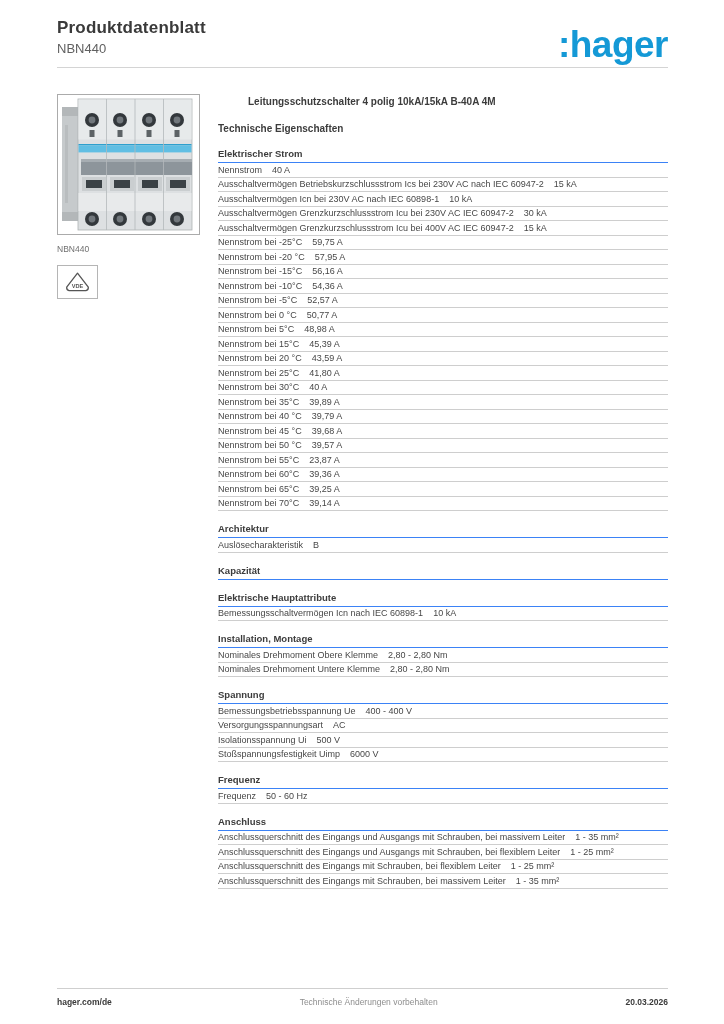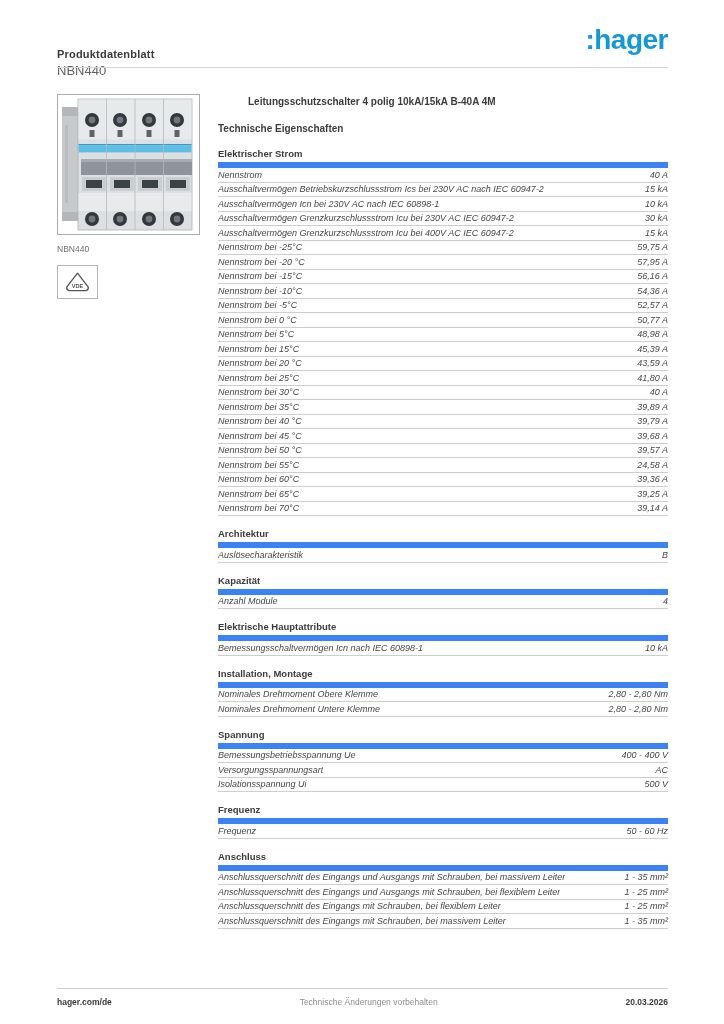--- a/index.html
+++ b/index.html
@@ -3,45 +3,45 @@
 <meta charset="utf-8">
 <style>
   * { margin:0; padding:0; box-sizing:border-box; }
   html,body { background:#ffffff; }
   .page {
     position:relative; width:724px; height:1024px; background:#ffffff;
     font-family:"Liberation Sans", sans-serif; color:#3d3d3d; overflow:hidden;
   }
   
   .header { position:absolute; left:57px; top:18px; right:56px; height:46px; }
-  .page-title { font-size:11px; font-weight:bold; color:#3a3a3a; letter-spacing:0.2px;margin-top:30px; }
+  .page-title { font-size:17px; font-weight:bold; color:#3a3a3a; letter-spacing:0.2px; }
   .page-subtitle { font-size:13px; color:#606060; margin-top:3px; }
-  .logo { position:absolute; right:0; top:6px; font-size:28px; font-weight:bold;
+  .logo { position:absolute; right:0; top:6px; font-size:37px; font-weight:bold;
           color:#1499d6; letter-spacing:-0.5px; }
   .header-rule { position:absolute; left:57px; right:56px; top:67px; height:1px; background:#d4d4d4; }
 
   
   .left-col { position:absolute; left:57px; top:94px; width:143px; }
   .img-box { width:143px; height:141px; border:1px solid #ababab; background:#fff;
              display:flex; align-items:center; justify-content:center; }
   .img-caption { margin-top:9px; font-size:8.5px; color:#6f6f6f; }
   .cert-box { margin-top:11px; width:41px; height:34px; border:1px solid #b5b5b5;
               display:flex; align-items:center; justify-content:center; background:#fff; }
 
   
   .right-col { position:absolute; left:218px; top:96px; width:450px; }
   .prod-title { font-size:10px; font-weight:bold; color:#3c3c3c;padding-left:30px; }
   .tech-title { font-size:10px; font-weight:bold; color:#3c3c3c; margin-top:16px; }
   .groups { margin-top:14px; }
   .group { margin-top:12px; }
   .group:first-child { margin-top:0; }
   .group-title { font-size:9.5px; font-weight:bold; color:#3c3c3c;
-                 padding-bottom:3px; border-bottom:6px solid #3b82f6; }
-  .row { display:flex; justify-content:space-between; align-items:center;
-         height:14.5px; border-bottom:1px solid #cecece; font-size:9px; color:#474747;font-style:italic; }
+                 padding-bottom:3px; border-bottom:1px solid #3b82f6; }
+  .row { display:flex; align-items:center;
+         height:14.5px; border-bottom:1px solid #cecece; font-size:9px; color:#474747; }
   .row .label { white-space:nowrap; overflow:hidden; }
   .row .value { white-space:nowrap; padding-left:10px; text-align:right; }
 
   
   .footer-rule { position:absolute; left:57px; right:56px; top:988px; height:1px; background:#cfcfcf; }
   .footer { position:absolute; left:57px; right:56px; top:997px;
             display:flex; justify-content:space-between; align-items:baseline; font-size:8.5px; }
   .footer .f-left  { font-weight:bold; color:#3a3a3a; }
   .footer .f-center{ color:#8d8d8d; }
   .footer .f-right { font-weight:bold; color:#3a3a3a; }
@@ -217,21 +217,21 @@
           <div class="row">
             <span class="label">Nennstrom bei 45 °C</span>
             <span class="value">39,68 A</span>
           </div>
           <div class="row">
             <span class="label">Nennstrom bei 50 °C</span>
             <span class="value">39,57 A</span>
           </div>
           <div class="row">
             <span class="label">Nennstrom bei 55°C</span>
-            <span class="value">24,58 A</span>
+            <span class="value">23,87 A</span>
           </div>
           <div class="row">
             <span class="label">Nennstrom bei 60°C</span>
             <span class="value">39,36 A</span>
           </div>
           <div class="row">
             <span class="label">Nennstrom bei 65°C</span>
             <span class="value">39,25 A</span>
           </div>
           <div class="row">
@@ -241,24 +241,20 @@
         </div>
         <div class="group">
           <div class="group-title">Architektur</div>
           <div class="row">
             <span class="label">Auslösecharakteristik</span>
             <span class="value">B</span>
           </div>
         </div>
         <div class="group">
           <div class="group-title">Kapazität</div>
-          <div class="row">
-            <span class="label">Anzahl Module</span>
-            <span class="value">4</span>
-          </div>
         </div>
         <div class="group">
           <div class="group-title">Elektrische Hauptattribute</div>
           <div class="row">
             <span class="label">Bemessungsschaltvermögen Icn nach IEC 60898-1</span>
             <span class="value">10 kA</span>
           </div>
         </div>
         <div class="group">
           <div class="group-title">Installation, Montage</div>
@@ -277,20 +273,24 @@
             <span class="label">Bemessungsbetriebsspannung Ue</span>
             <span class="value">400 - 400 V</span>
           </div>
           <div class="row">
             <span class="label">Versorgungsspannungsart</span>
             <span class="value">AC</span>
           </div>
           <div class="row">
             <span class="label">Isolationsspannung Ui</span>
             <span class="value">500 V</span>
+          </div>
+          <div class="row">
+            <span class="label">Stoßspannungsfestigkeit Uimp</span>
+            <span class="value">6000 V</span>
           </div>
         </div>
         <div class="group">
           <div class="group-title">Frequenz</div>
           <div class="row">
             <span class="label">Frequenz</span>
             <span class="value">50 - 60 Hz</span>
           </div>
         </div>
         <div class="group">

